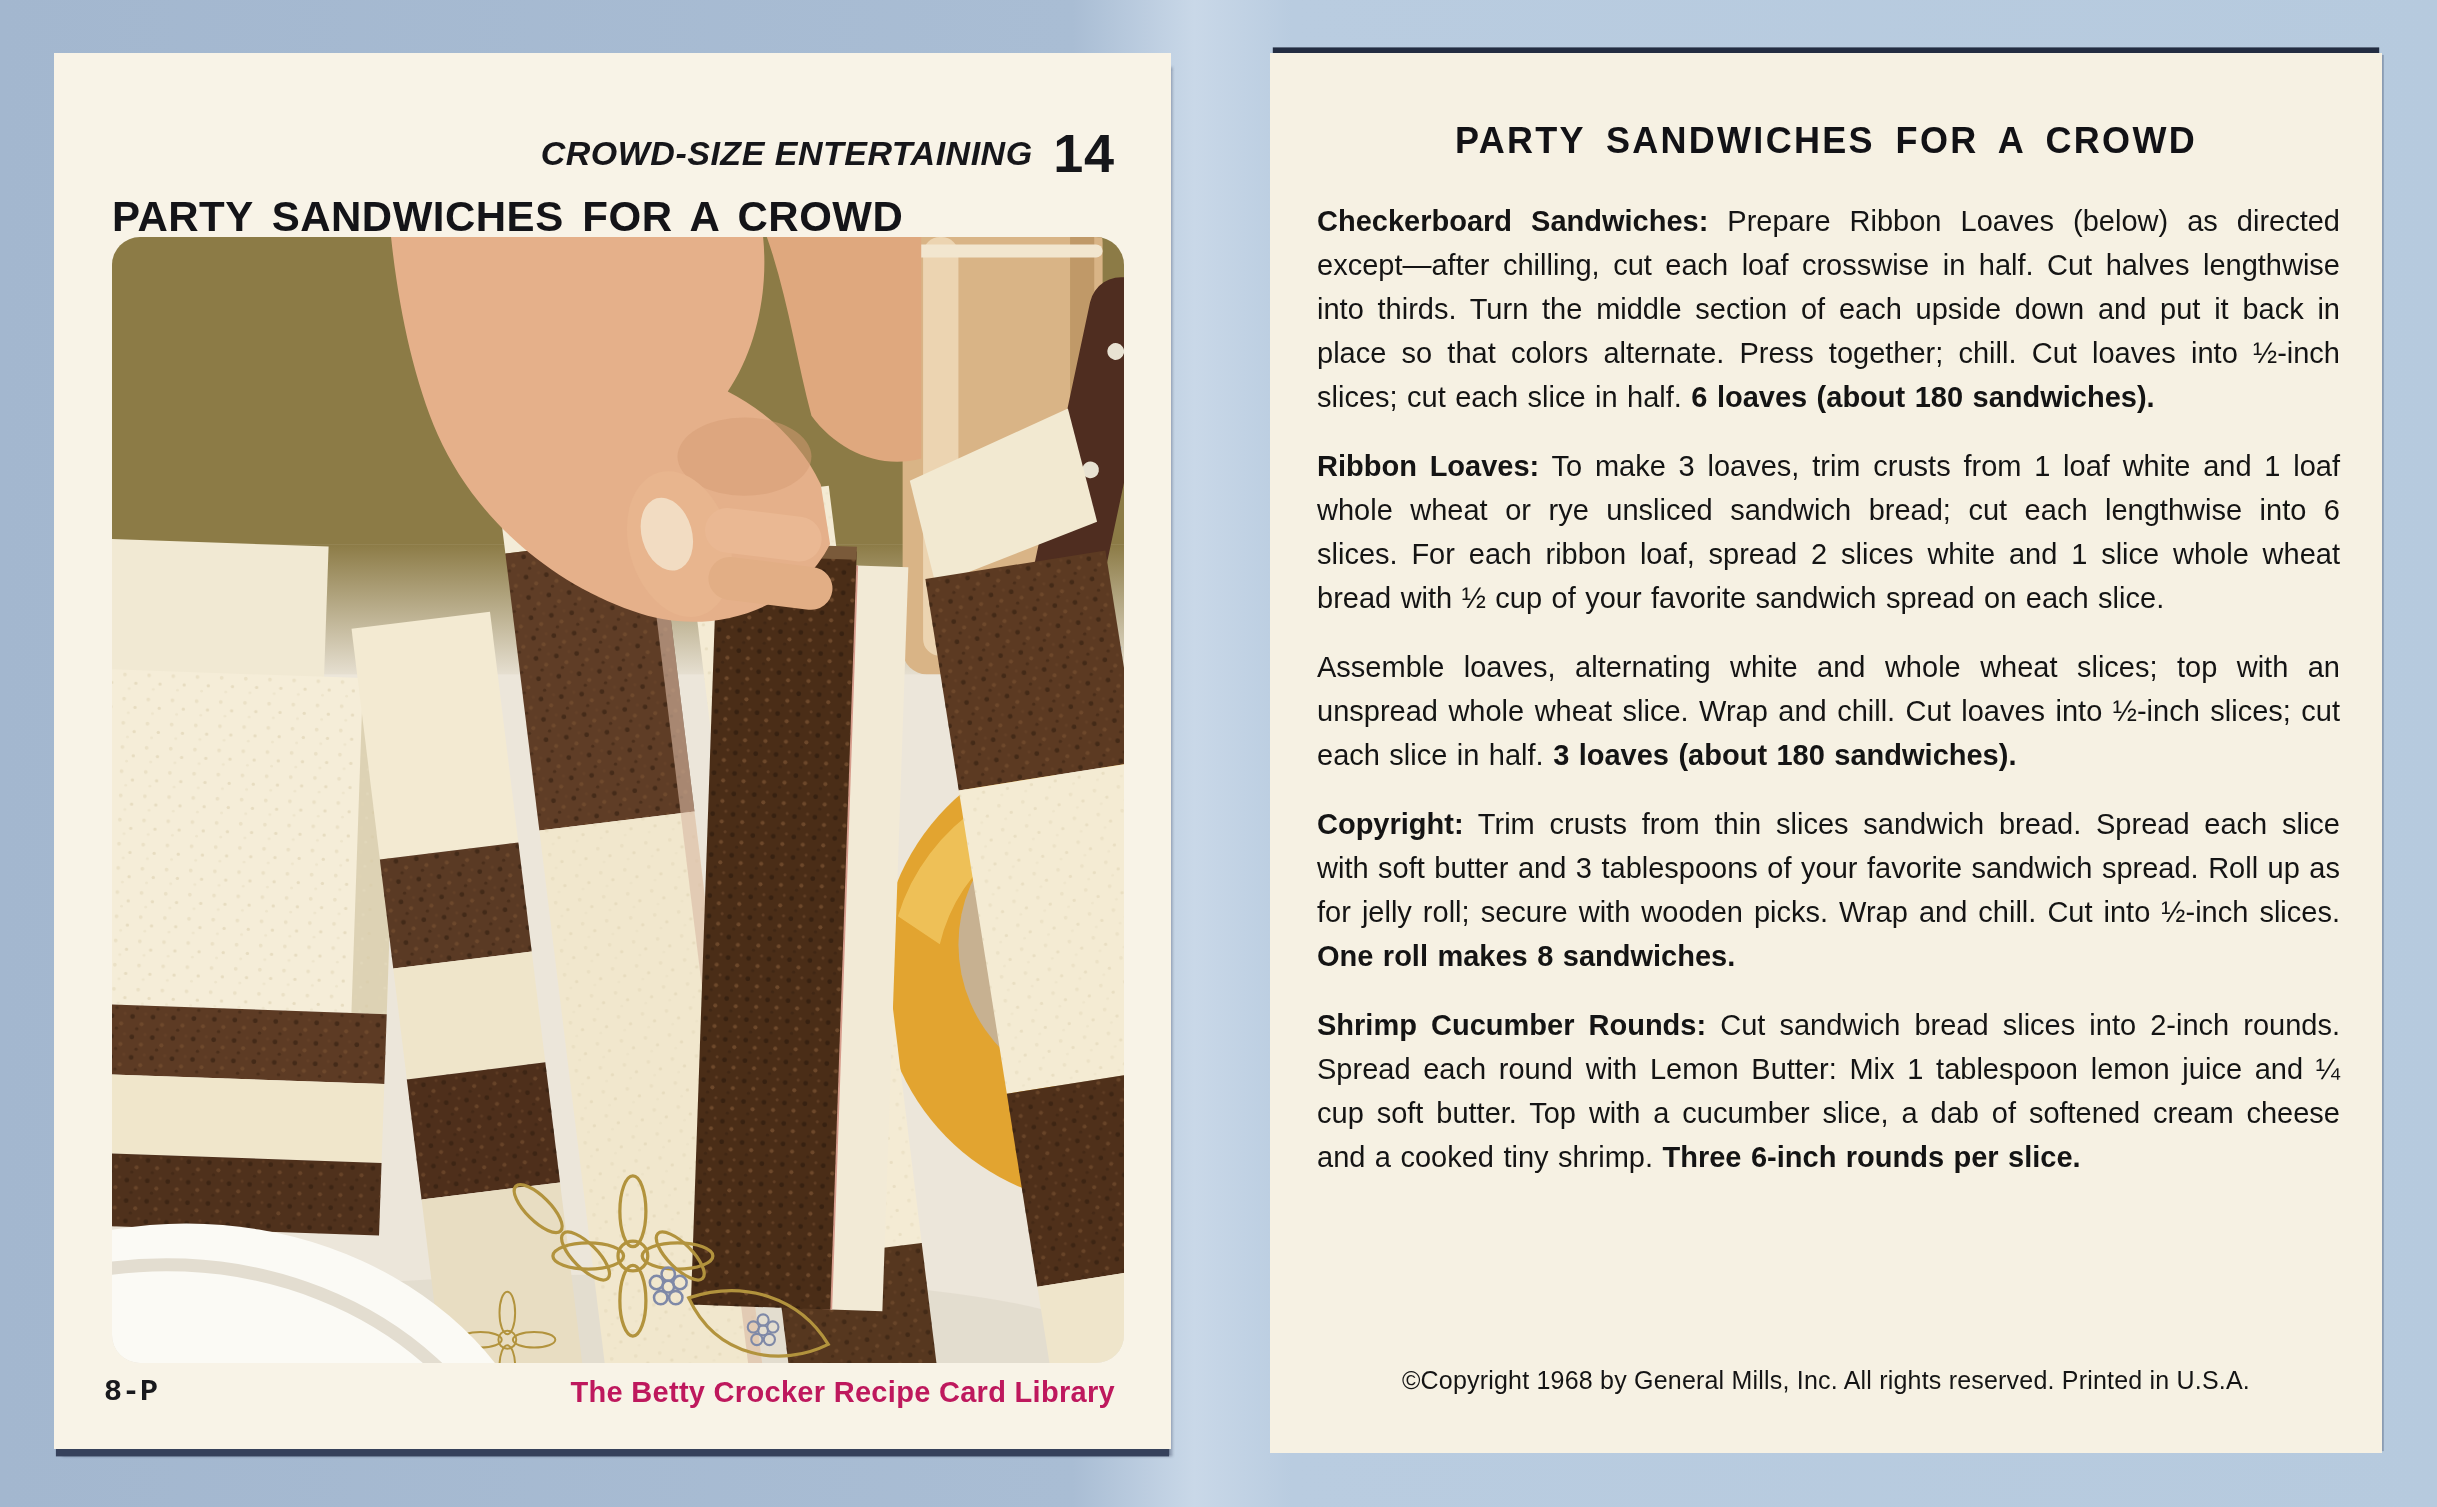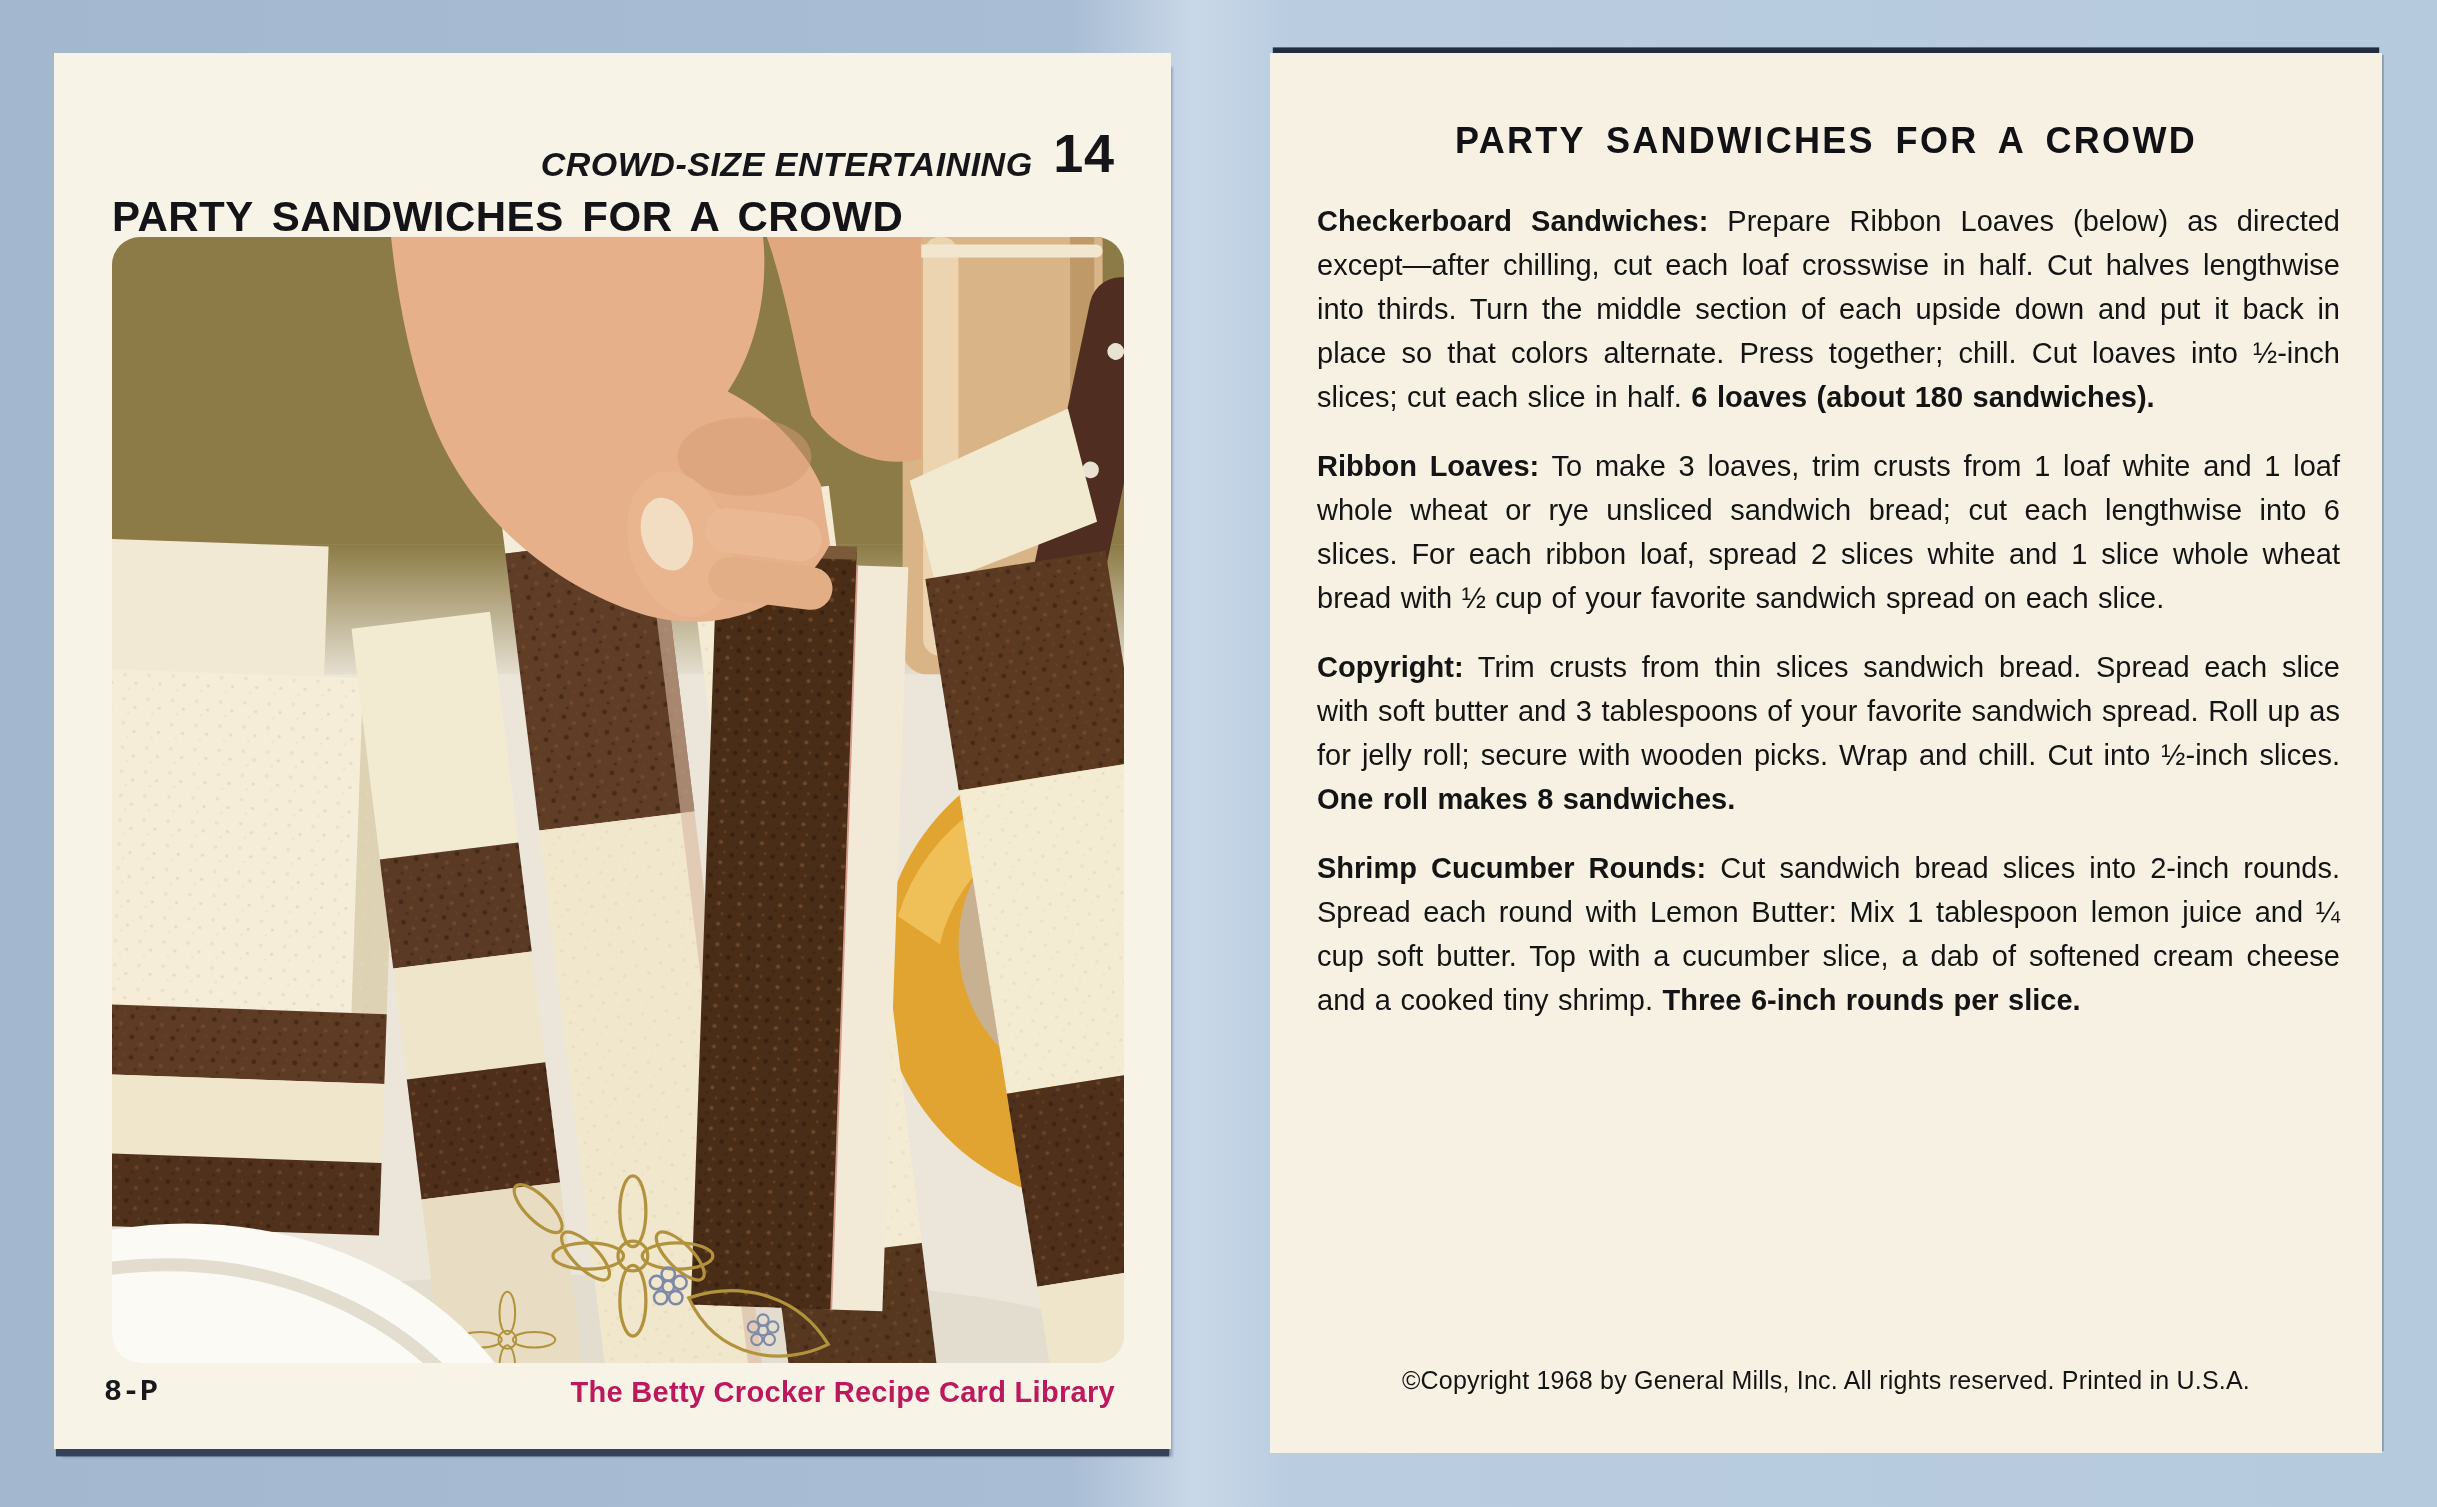--- a/index.html
+++ b/index.html
@@ -21,21 +21,21 @@
     box-shadow:0 9.3px 0 -1.9px #36415b, 4.7px 11px 2.8px -2.8px rgba(54,65,91,.45);
   }
   .card-back{
     left:1270px;top:53px;width:1112px;height:1400px;
     background:#f6f1e3;
     box-shadow:0 -8.4px 0 -2.8px #232d42, 3.7px 0 0 -1.9px rgba(60,72,98,.35);
   }
   
   .front-header{
     position:absolute;right:56px;top:69px;
-    display:flex;align-items:flex-end;gap:20.5px;color:#16161a;
+    display:flex;align-items:center;gap:20.5px;color:#16161a;
   }
   .front-series{font-style:italic;font-weight:700;font-size:34px;letter-spacing:0.5px;}
   .front-number{font-weight:700;font-size:54px;letter-spacing:0.9px;}
   .front-title{
     position:absolute;left:58px;top:140px;
     font-weight:700;font-size:42px;letter-spacing:0.5px;word-spacing:6.5px;color:#141418;
   }
   .front-rule{position:absolute;left:58px;right:54px;top:210px;height:4.7px;background:#1a1a1e;}
   .photo-frame{
     position:absolute;left:58px;top:184px;width:1012px;height:1126px;
@@ -258,20 +258,21 @@
   </div>
 
   <div class="card card-back">
     <div class="back-title">PARTY SANDWICHES FOR A CROWD</div>
 
     <div class="back-body">
       <p class="recipe-par"><span class="lead">Checkerboard Sandwiches:</span><span> Prepare Ribbon Loaves (below) as directed except—after chilling, cut each loaf crosswise in half. Cut halves lengthwise into thirds. Turn the middle section of each upside down and put it back in place so that colors alternate. Press together; chill. Cut loaves into ½-inch slices; cut each slice in half. </span><span class="tail">6 loaves (about 180 sandwiches).</span></p>
 
       <p class="recipe-par"><span class="lead">Ribbon Loaves:</span><span> To make 3 loaves, trim crusts from 1 loaf white and 1 loaf whole wheat or rye unsliced sandwich bread; cut each lengthwise into 6 slices. For each ribbon loaf, spread 2 slices white and 1 slice whole wheat bread with ½ cup of your favorite sandwich spread on each slice.</span><span class="tail"></span></p>
 
+      <p class="recipe-par"><span class="lead"></span><span>Assemble loaves, alternating white and whole wheat slices; top with an unspread whole wheat slice. Wrap and chill. Cut loaves into ½-inch slices; cut each slice in half. </span><span class="tail">3 loaves (about 180 sandwiches).</span></p>
 
       <p class="recipe-par"><span class="lead">Copyright:</span><span> Trim crusts from thin slices sandwich bread. Spread each slice with soft butter and 3 tablespoons of your favorite sandwich spread. Roll up as for jelly roll; secure with wooden picks. Wrap and chill. Cut into ½-inch slices. </span><span class="tail">One roll makes 8 sandwiches.</span></p>
 
       <p class="recipe-par"><span class="lead">Shrimp Cucumber Rounds:</span><span> Cut sandwich bread slices into 2-inch rounds. Spread each round with Lemon Butter: Mix 1 tablespoon lemon juice and ¼ cup soft butter. Top with a cucumber slice, a dab of softened cream cheese and a cooked tiny shrimp. </span><span class="tail">Three 6-inch rounds per slice.</span></p>
     </div>
 
     <div class="back-copyright">©Copyright 1968 by General Mills, Inc. All rights reserved. Printed in U.S.A.</div>
   </div>
 
 </div>

